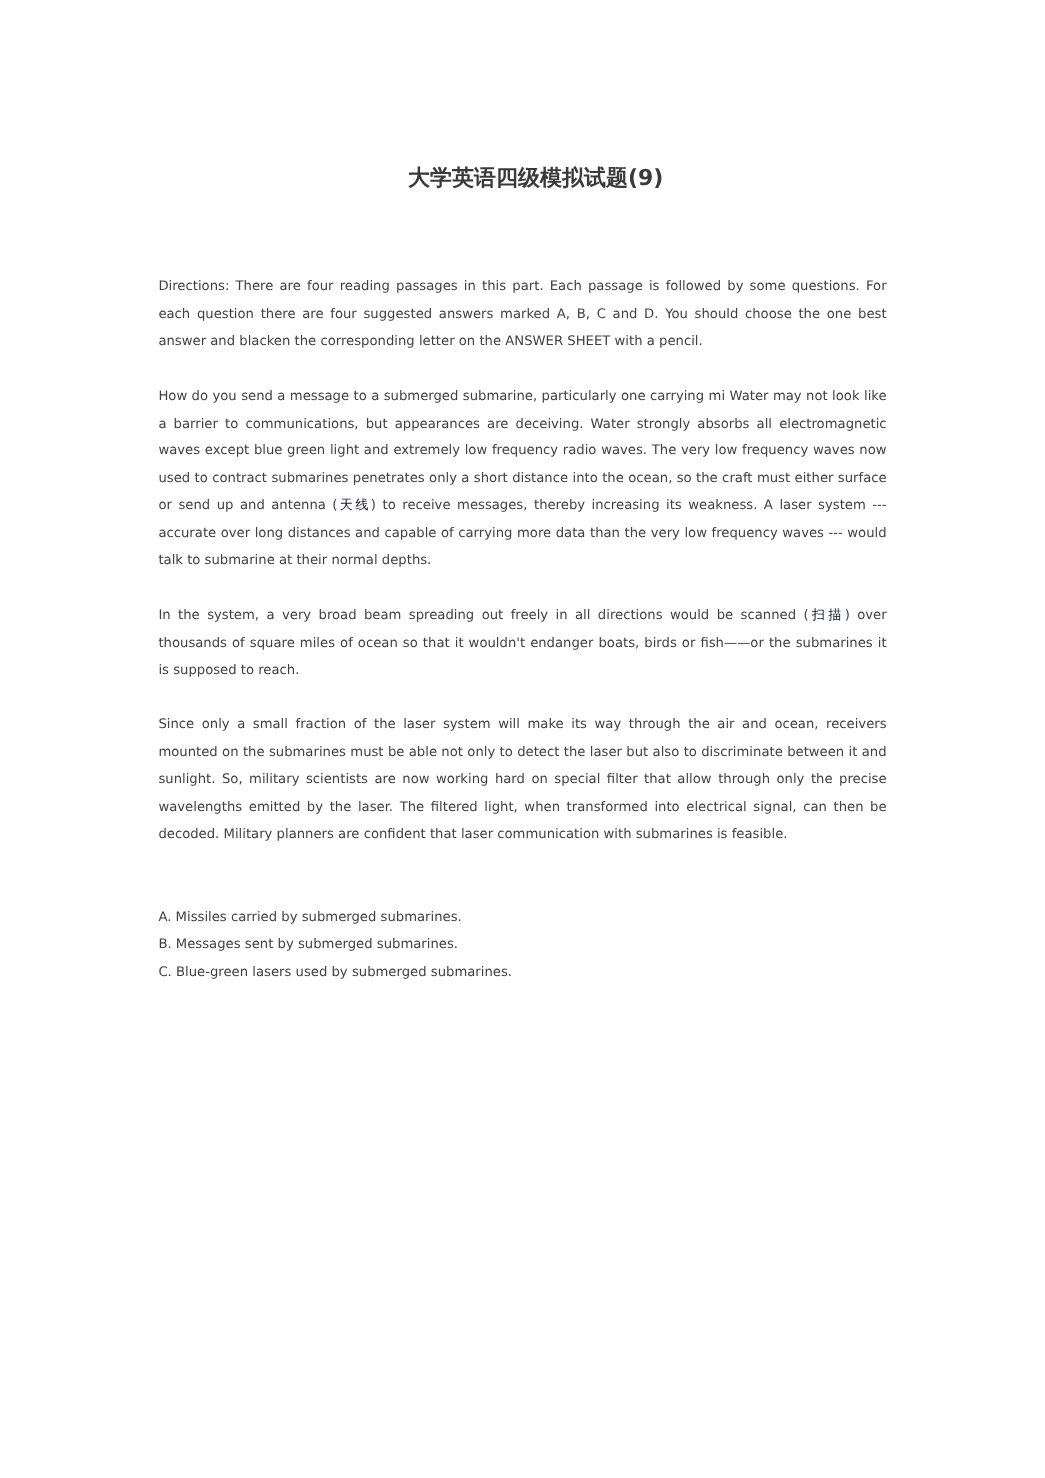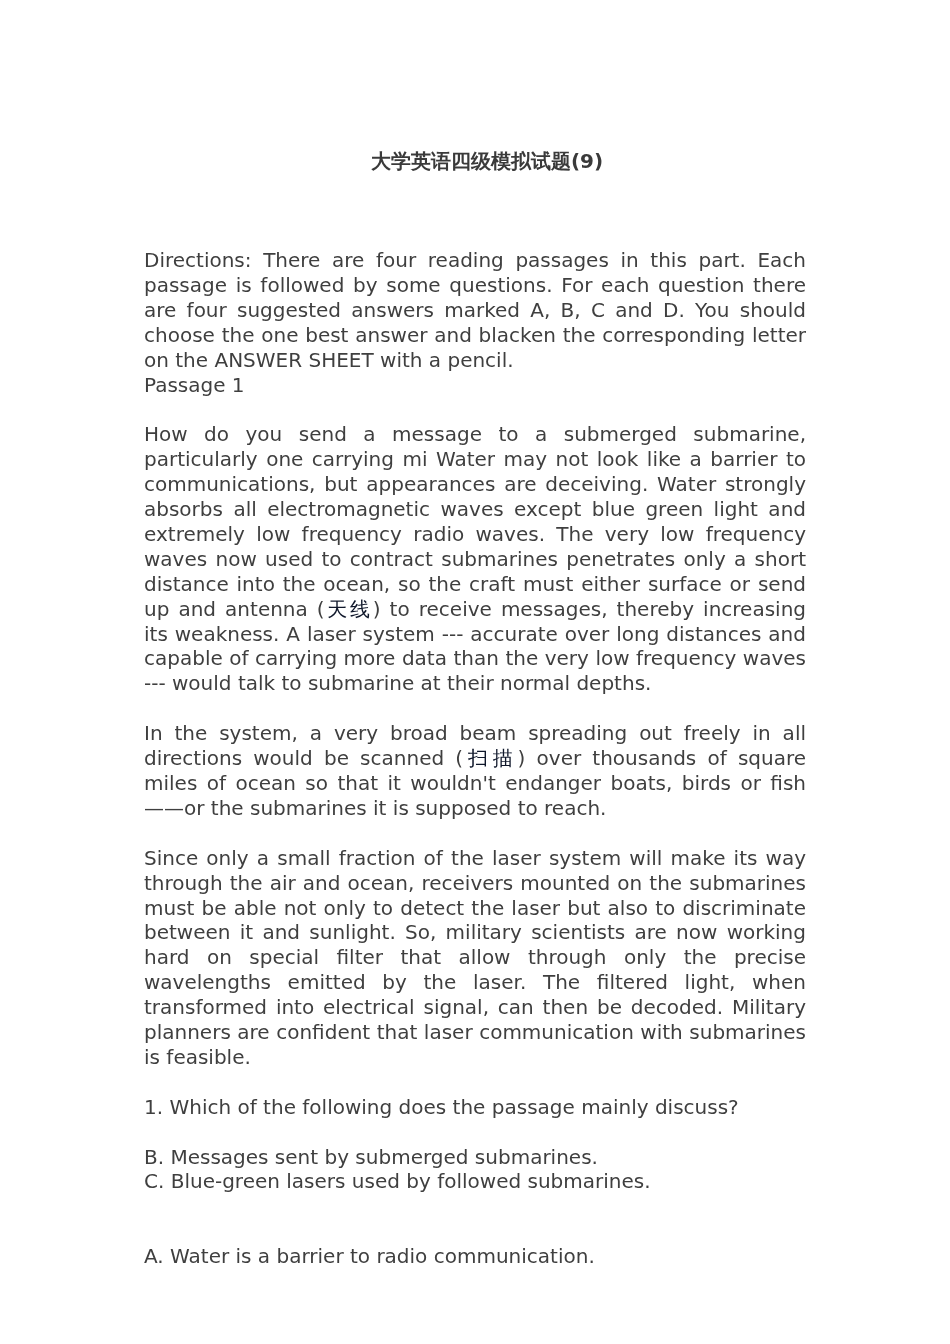--- a/index.html
+++ b/index.html
@@ -25,21 +25,21 @@
       font-weight: bold;
       line-height: 26px;
       color: #3a3a3a;
       margin-top: 12px;
     }
     .content {
       position: absolute;
       top: 248px;
       left: 144px;
       width: 662px;
-      font-size: 20px;
+      font-size: 12px;
       line-height: 24.9px;
     }
     .para {
       margin: 0;
       text-align: justify;
       text-align-last: left;
     }
     .blank {
       height: 24.9px;
     }
@@ -51,33 +51,31 @@
       color: #0f172a;
     }
   </style>
 </head>
 <body>
 
 <div class="page-title">大学英语四级模拟试题(9)</div>
 
 <div class="content">
   <p class="para">Directions: There are four reading passages in this part. Each passage is followed by some questions. For each question there are four suggested answers marked A, B, C and D. You should choose the one best answer and blacken the corresponding letter on the ANSWER SHEET with a pencil.</p>
-  <p class="line">Passage 1</p>
   <div class="blank"></div>
 
   <p class="para"><span>How do you send a message to a submerged submarine, particularly one carrying mi Water may not look like a barrier to communications, but appearances are deceiving. Water strongly absorbs all electromagnetic waves except blue green light and extremely low frequency radio waves. The very low frequency waves now used to contract submarines penetrates only a short distance into the ocean, so the craft must either surface or send up and antenna (</span><span class="cjk">天线</span><span>) to receive messages, thereby increasing its weakness. A laser system --- accurate over long distances and capable of carrying more data than the very low frequency waves --- would talk to submarine at their normal depths.</span></p>
   <div class="blank"></div>
 
   <p class="para"><span>In the system, a very broad beam spreading out freely in all directions would be scanned (</span><span class="cjk">扫描</span><span>) over thousands of square miles of ocean so that it wouldn't endanger boats, birds or fish——or the submarines it is supposed to reach.</span></p>
   <div class="blank"></div>
 
   <p class="para">Since only a small fraction of the laser system will make its way through the air and ocean, receivers mounted on the submarines must be able not only to detect the laser but also to discriminate between it and sunlight. So, military scientists are now working hard on special filter that allow through only the precise wavelengths emitted by the laser. The filtered light, when transformed into electrical signal, can then be decoded. Military planners are confident that laser communication with submarines is feasible.</p>
   <div class="blank"></div>
 
-  <p class="line">1. Which of the following does the passage mainly discuss?</p>
   <div class="blank"></div>
+  <p class="line">A. Missiles carried by submerged submarines.</p>
   <p class="line">B. Messages sent by submerged submarines.</p>
-  <p class="line">C. Blue-green lasers used by followed submarines.</p>
+  <p class="line">C. Blue-green lasers used by submerged submarines.</p>
   <div class="blank"></div>
 
   <div class="blank"></div>
-  <p class="line">A. Water is a barrier to radio communication.</p>
 </div>
 
 </body></html>

